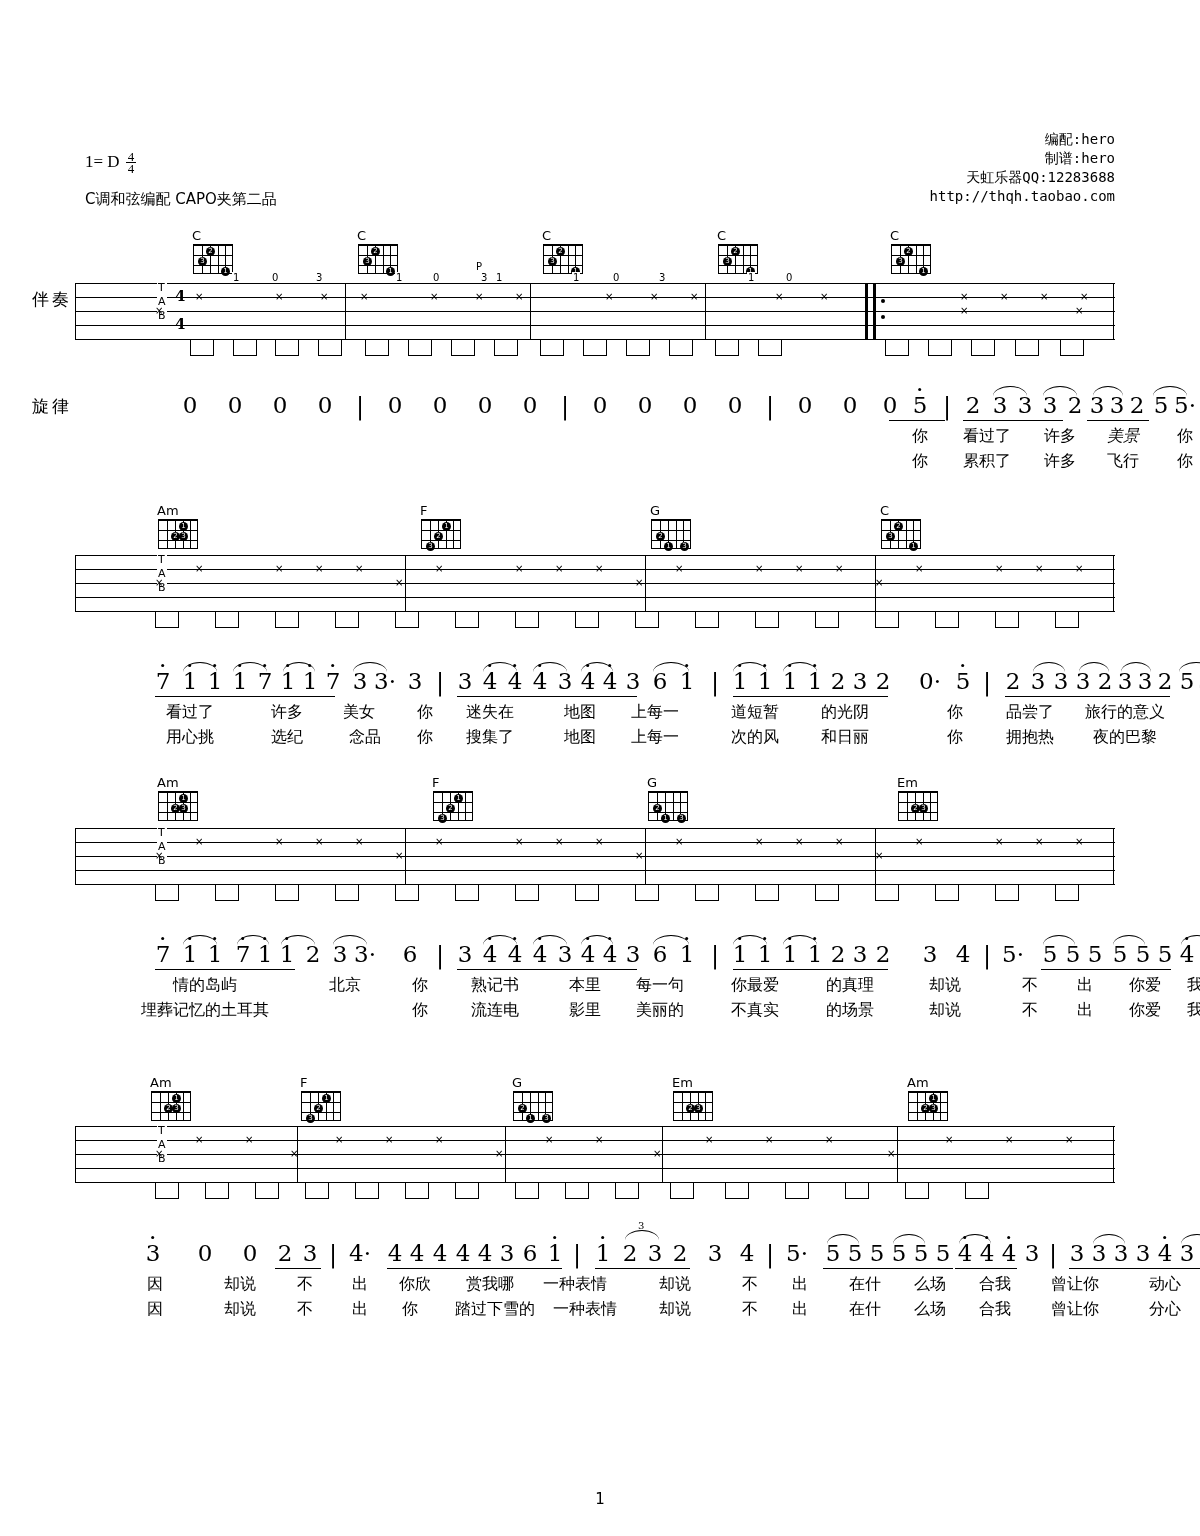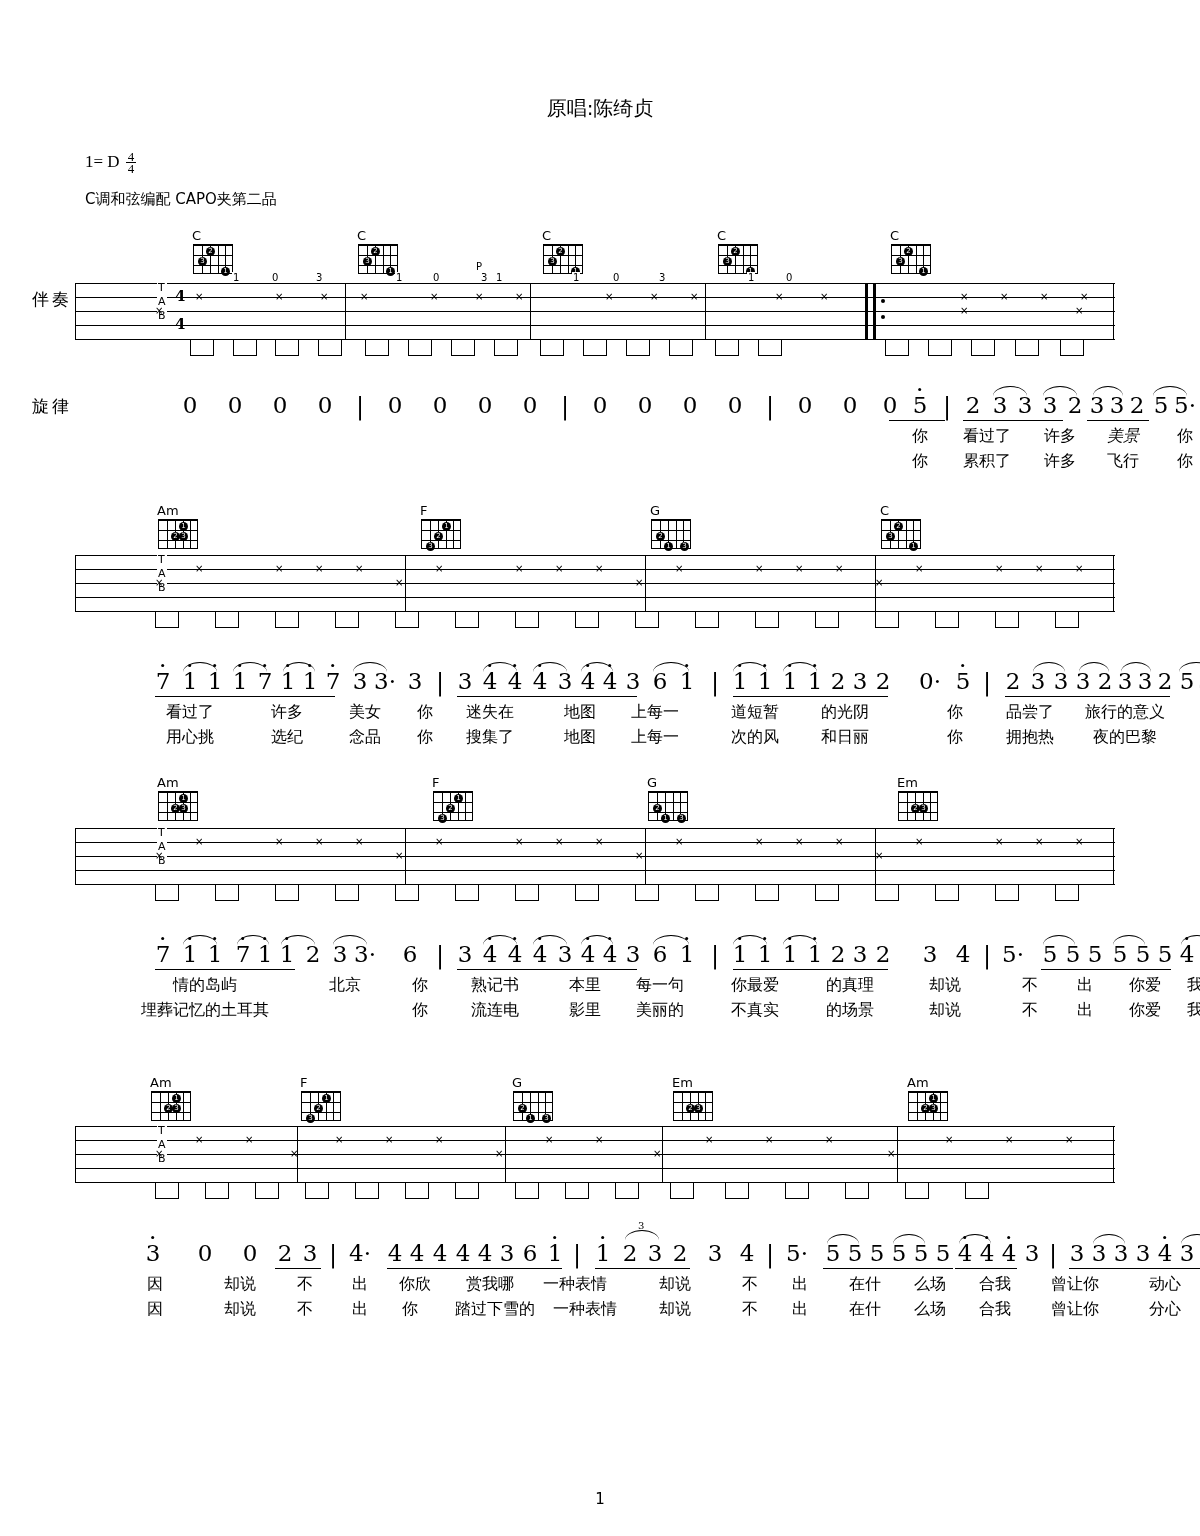--- a/index.html
+++ b/index.html
@@ -283,22 +283,27 @@
   .repeatdots {
     position: absolute;
     width: 4px; height: 4px; border-radius: 50%; background:#000;
   }
 </style>
 </head>
 <body>
 
 <div class="sheet">
 
-  <div class="subtitle">原唱:陈绮贞</div>
-
+
+  <div class="credits">
+    <div>编配:hero</div>
+    <div>制谱:hero</div>
+    <div>天虹乐器QQ:12283688</div>
+    <div>http://thqh.taobao.com</div>
+  </div>
 
   <div class="keysig">
     <span>1= D</span><span class="frac"><span class="num">4</span><span class="den">4</span></span>
   </div>
   <div class="capo">C调和弦编配 CAPO夹第二品</div>
 
   <div class="label-left" style="top:288px; left:32px;">伴奏</div>
   <div class="label-left" style="top:395px; left:32px;">旋律</div>
 
   <div class="system">
@@ -760,21 +765,21 @@
         <div class="slur" style="left:658px; top:-6px; width:34px;"></div>
         <div class="slur" style="left:708px; top:-6px; width:34px;"></div>
         <div class="slur" style="left:958px; top:-6px; width:32px;"></div>
         <div class="slur" style="left:1004px; top:-6px; width:30px;"></div>
         <div class="slur" style="left:1046px; top:-6px; width:30px;"></div>
         <div class="slur" style="left:1104px; top:-6px; width:34px;"></div>
       </div>
       <div class="lyricrow">
         <span class="lyr" style="left:115px;">看过了</span>
         <span class="lyr" style="left:212px;">许多</span>
-        <span class="lyr" style="left:290px;">美女</span>
+        <span class="lyr" style="left:284px;">美女</span>
         <span class="lyr" style="left:350px;">你</span>
         <span class="lyr" style="left:415px;">迷失在</span>
         <span class="lyr" style="left:505px;">地图</span>
         <span class="lyr" style="left:580px;">上每一</span>
         <span class="lyr" style="left:680px;">道短暂</span>
         <span class="lyr" style="left:770px;">的光阴</span>
         <span class="lyr" style="left:880px;">你</span>
         <span class="lyr" style="left:955px;">品尝了</span>
         <span class="lyr" style="left:1050px;">旅行的意义</span>
 

